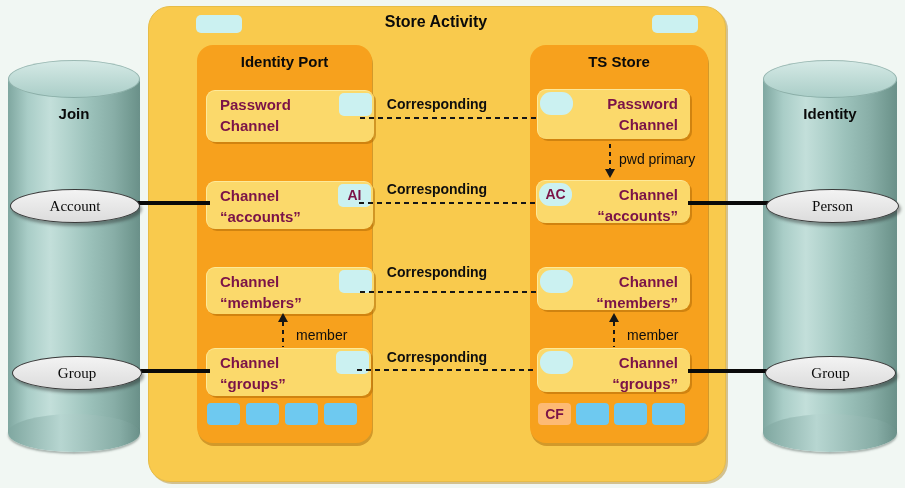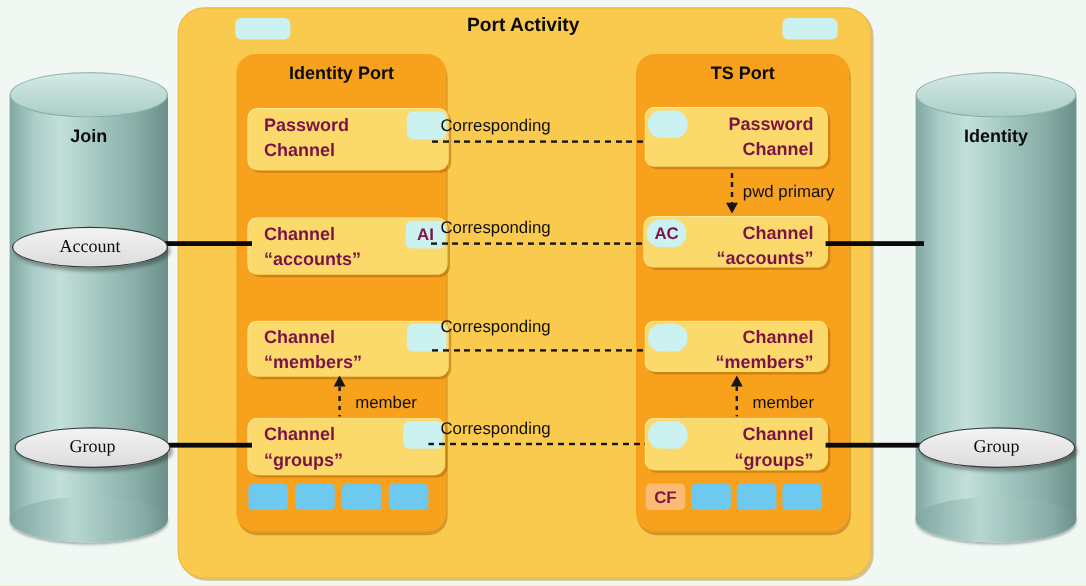--- a/index.html
+++ b/index.html
@@ -112,21 +112,21 @@
     border-top:9px solid #161616;
   }
   .arrow-up{
     position:absolute;width:0;height:0;z-index:4;
     border-left:5px solid transparent;border-right:5px solid transparent;
     border-bottom:9px solid #161616;
   }
   .conn-label{
     position:absolute;font-size:14px;color:#0e0e0e;z-index:4;white-space:nowrap;
   }
-  .conn-label.center{width:140px;}
+  .conn-label.center{width:140px;text-align:center;font-weight:bold;}
 </style>
 </head>
 <body>
 
 <div class="stage">
 
   <div class="cyl-body" style="left:8px;top:79px;width:132px;height:354px;"></div>
   <div class="cyl-top" style="left:8px;top:60px;width:132px;height:38px;"></div>
   <div class="cyl-bottom" style="left:8px;top:414px;width:132px;height:38px;"></div>
   <div class="cyl-label" style="left:8px;top:104px;width:132px;">
@@ -144,33 +144,36 @@
   <div class="solid-line" style="left:132px;top:369px;width:78px;"></div>
   <div class="solid-line" style="left:688px;top:201px;width:82px;"></div>
   <div class="solid-line" style="left:688px;top:369px;width:82px;"></div>
 
   <div class="oval" style="left:10px;top:189px;width:128px;height:32px;">
     <span>Account</span>
   </div>
   <div class="oval" style="left:12px;top:356px;width:128px;height:32px;">
     <span>Group</span>
   </div>
+  <div class="oval" style="left:766px;top:189px;width:131px;height:32px;">
+    <span>Person</span>
+  </div>
   <div class="oval" style="left:765px;top:356px;width:129px;height:32px;">
     <span>Group</span>
   </div>
 
   <div class="join-box"></div>
-  <div class="join-title">Port Activity</div>
+  <div class="join-title">Store Activity</div>
   <div class="tab" style="left:196px;top:15px;"></div>
   <div class="tab" style="left:652px;top:15px;"></div>
 
   <div class="port" style="left:197px;width:175px;"></div>
   <div class="port" style="left:530px;width:178px;"></div>
   <div class="port-title" style="left:197px;width:175px;">Identity Port</div>
-  <div class="port-title" style="left:530px;width:178px;">TS Port</div>
+  <div class="port-title" style="left:530px;width:178px;">TS Store</div>
 
   <div class="channel align-left" style="left:206px;top:90px;width:154px;height:48px;">
     <div>Password</div>
     <div>Channel</div>
     <div class="corner tr"></div>
   </div>
   <div class="channel align-left" style="left:206px;top:181px;width:153px;height:44px;">
     <div>Channel</div>
     <div>“accounts”</div>
     <div class="corner tr">AI</div>

